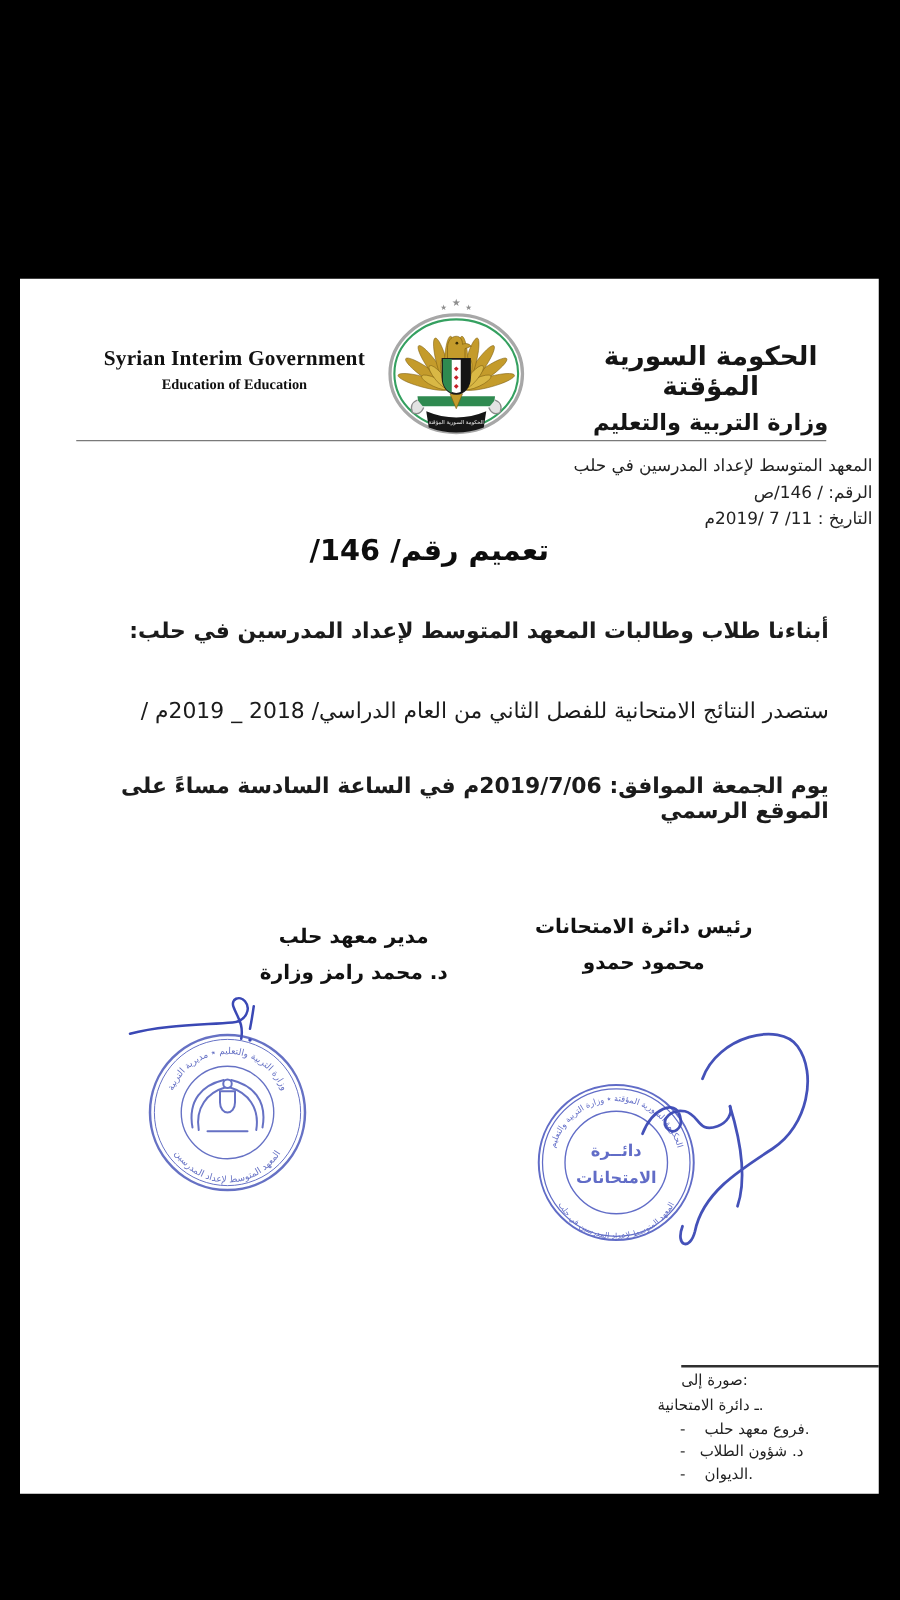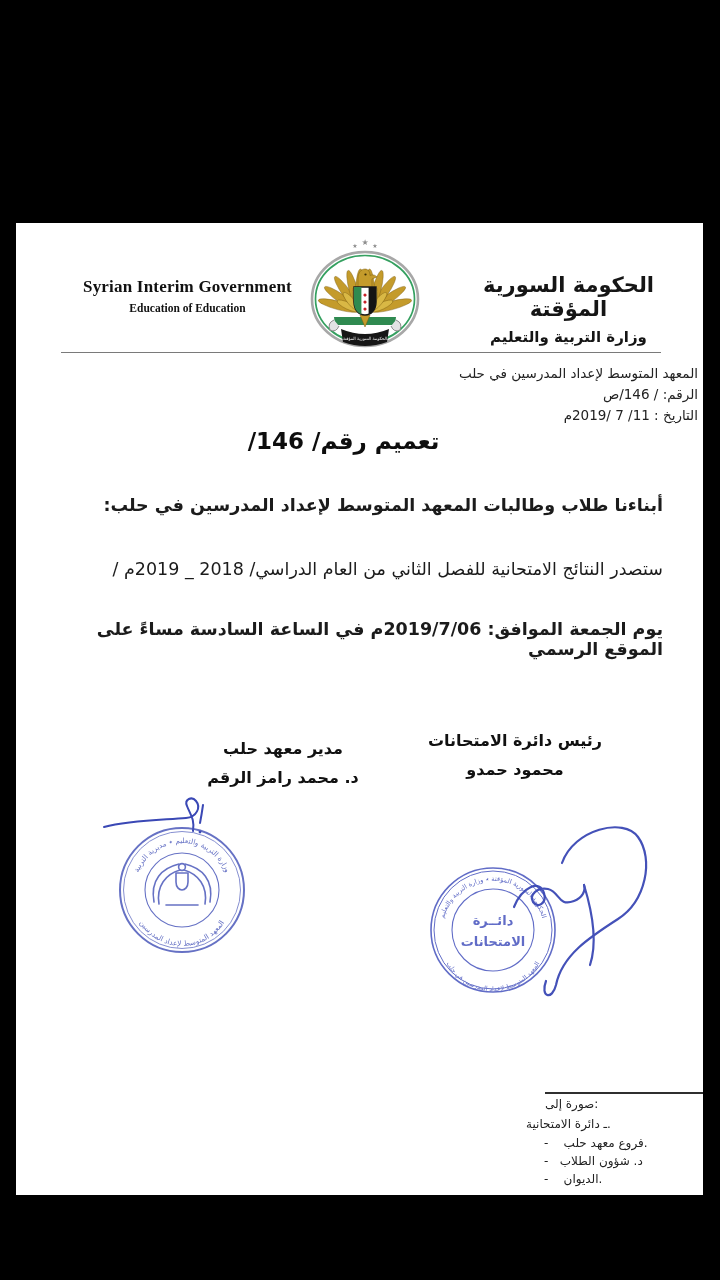--- a/index.html
+++ b/index.html
@@ -7,21 +7,21 @@
        font-family:"DejaVu Sans",sans-serif;color:#1c1c1c;}
   .page{position:absolute;left:16px;top:223px;width:687px;height:972px;background:#fff;}
   .abs{position:absolute;}
   
   .hdr-en{left:40px;top:54px;width:215px;text-align:center;
           font-family:Liberation Serif, serif;color:#111;margin-left:24px;}
   .hdr-en .t1{font-size:17px;font-weight:bold;letter-spacing:.2px;}
   .hdr-en .t2{font-size:11.5px;font-weight:bold;margin-top:5px;}
   .hdr-ar{left:425px;top:50px;width:255px;text-align:center;direction:rtl;color:#151515;}
   .hdr-ar .t1{font-size:21px;font-weight:bold;}
-  .hdr-ar .t2{font-size:15px;font-weight:bold;margin-top:7px;}
+  .hdr-ar .t2{font-size:18px;font-weight:bold;margin-top:7px;}
   .rule{left:45px;top:129px;width:600px;height:1px;background:#7a7a7a;}
   
   .refblock{right:5px;top:140px;direction:rtl;text-align:right;font-size:13.5px;line-height:21px;color:#222;}
   .circ-title{left:0;top:205px;width:100%;text-align:center;direction:rtl;
               font-size:23px;font-weight:bold;transform:translateX(-16px);color:#0d0d0d;}
   
   .para{direction:rtl;text-align:right;font-size:17.5px;color:#1b1b1b;}
   .p-sal{top:272px;right:40px;left:20px;font-weight:bold;}
   .p-l1{top:336px;right:40px;left:20px;}
   .p-l2{top:396px;right:40px;left:20px;font-weight:bold;}
@@ -127,21 +127,21 @@
   <div class="abs para p-sal">أبناءنا طلاب وطالبات المعهد المتوسط لإعداد المدرسين في حلب:</div>
   <div class="abs para p-l1">ستصدر النتائج الامتحانية للفصل الثاني من العام الدراسي/ 2018 _ 2019م /</div>
   <div class="abs para p-l2">يوم الجمعة الموافق: 2019/7/06م  في الساعة السادسة مساءً على الموقع الرسمي</div>
 
   <div class="abs sigblk sig-right">
     <div>رئيس دائرة الامتحانات</div>
     <div class="nm">محمود حمدو</div>
   </div>
   <div class="abs sigblk sig-left">
     <div>مدير معهد حلب</div>
-    <div class="nm">د. محمد رامز الرقم</div>
+    <div class="nm">د. محمد رامز وزارة</div>
   </div>
 
   <svg class="abs" style="left:84px;top:566px" width="122" height="62" viewBox="0 0 122 62">
     <g stroke="#3a48b5" stroke-width="2" fill="none" stroke-linecap="round">
       <path d="M4,38 C30,31 62,31 86,29 C97,28 101,18 96,12 C92,7 84,10 87,17 C90,25 95,30 93,42"></path>
       <path d="M103,16 C102,23 101,29 100,34"></path>
       <circle cx="100" cy="43" r="1.4" fill="#3a48b5" stroke="none"></circle>
     </g>
   </svg>
 

